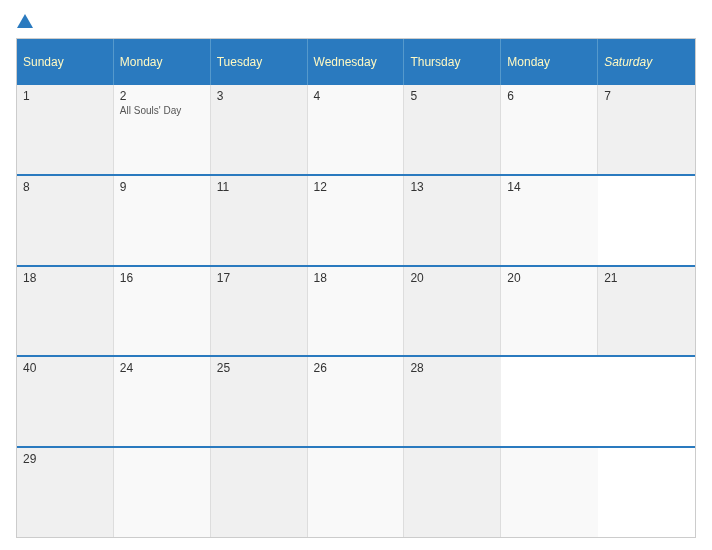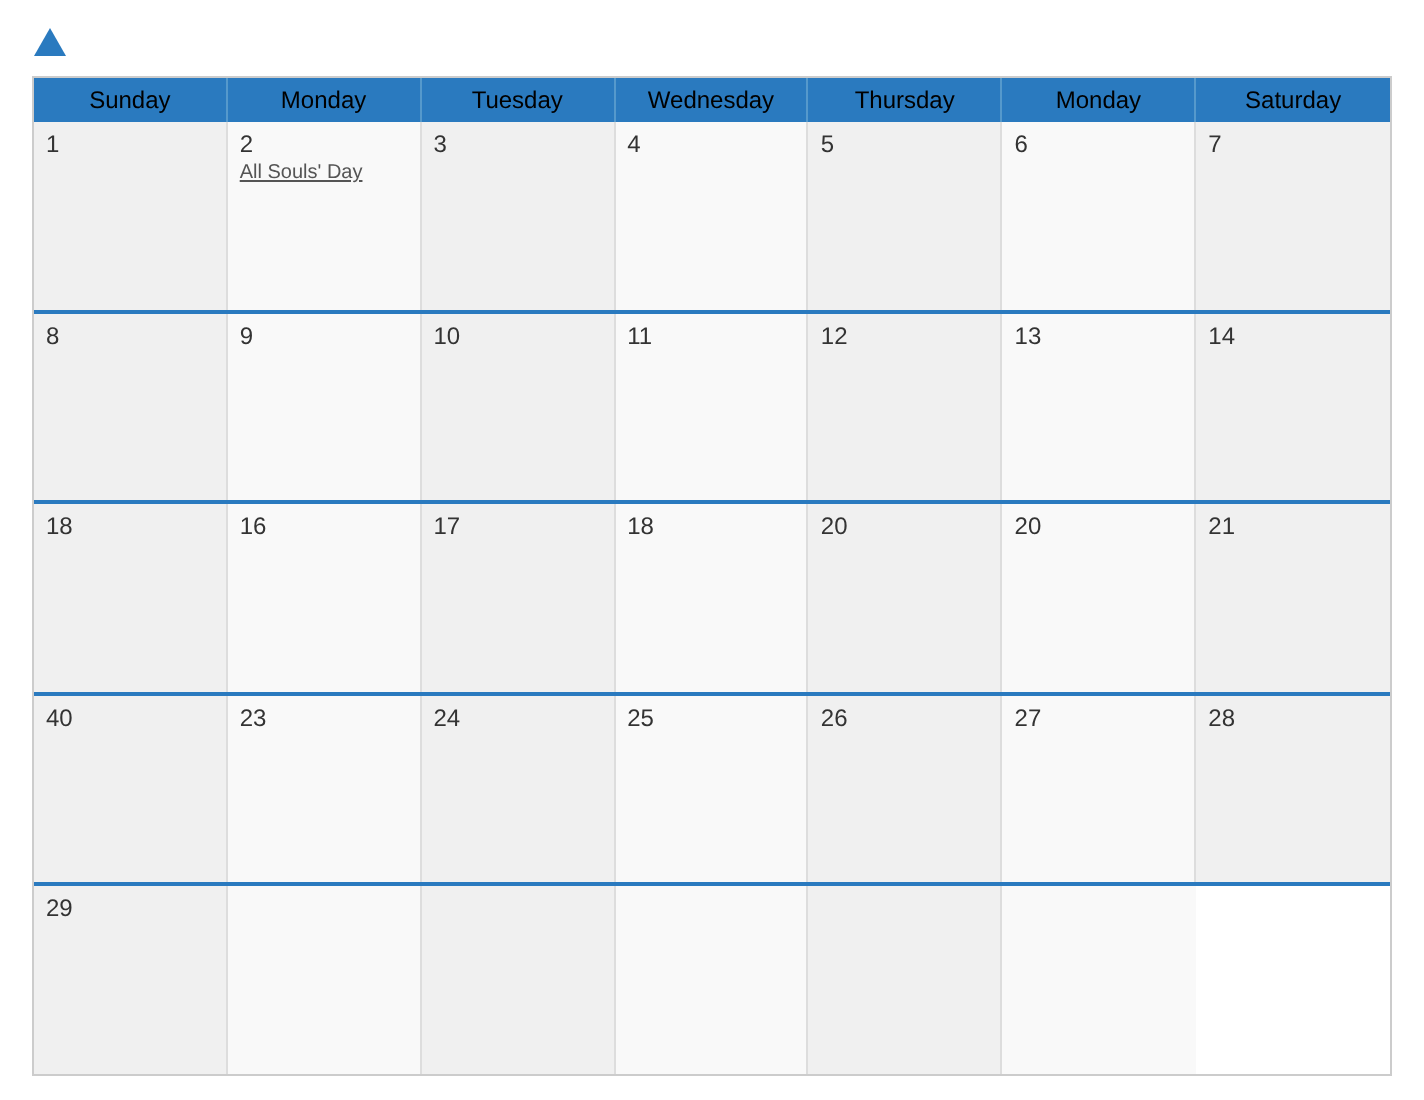--- a/index.html
+++ b/index.html
@@ -72,28 +72,29 @@
       display: flex;
       flex-direction: column;
       border: 1px solid #ccc;
     }
     .day-headers {
       display: grid;
       grid-template-columns: repeat(7, 1fr);
       background: #2a7abf;
     }
     .day-header {
-      color: #000000;
+      color: #fef9c3;
       font-size: 12px;
-      padding: 4px 6px;
-      text-align: center;
+      padding: 16px 6px;
+      text-align: left;
       border-right: 1px solid #5599cc;
     }
     .day-header:last-child {
       border-right: none;
+      font-style: italic;
     }
     .weeks {
       display: flex;
       flex-direction: column;
       flex: 1;
     }
     .week-row {
       display: grid;
       grid-template-columns: repeat(7, 1fr);
       flex: 1;
@@ -119,21 +120,20 @@
     }
     .day-number {
       font-size: 12px;
       color: #333;
       display: block;
     }
     .day-event {
       font-size: 10px;
       color: #555;
       margin-top: 2px;
-      text-decoration: underline;
     }
     .day-cell.empty {
       background: #f0f0f0;
     }
     
     .day-cell:nth-child(1) { background: #f0f0f0; }
     .day-cell:nth-child(2) { background: #f9f9f9; }
     .day-cell:nth-child(3) { background: #f0f0f0; }
     .day-cell:nth-child(4) { background: #f9f9f9; }
     .day-cell:nth-child(5) { background: #f0f0f0; }
@@ -205,23 +205,20 @@
           </div>
         </div>
         <div class="week-row">
           <div class="day-cell">
             <span class="day-number">8</span>
           </div>
           <div class="day-cell">
             <span class="day-number">9</span>
           </div>
           <div class="day-cell">
-            <span class="day-number">10</span>
-          </div>
-          <div class="day-cell">
             <span class="day-number">11</span>
           </div>
           <div class="day-cell">
             <span class="day-number">12</span>
           </div>
           <div class="day-cell">
             <span class="day-number">13</span>
           </div>
           <div class="day-cell">
             <span class="day-number">14</span>
@@ -248,33 +245,27 @@
           </div>
           <div class="day-cell">
             <span class="day-number">21</span>
           </div>
         </div>
         <div class="week-row">
           <div class="day-cell">
             <span class="day-number">40</span>
           </div>
           <div class="day-cell">
-            <span class="day-number">23</span>
-          </div>
-          <div class="day-cell">
             <span class="day-number">24</span>
           </div>
           <div class="day-cell">
             <span class="day-number">25</span>
           </div>
           <div class="day-cell">
             <span class="day-number">26</span>
-          </div>
-          <div class="day-cell">
-            <span class="day-number">27</span>
           </div>
           <div class="day-cell">
             <span class="day-number">28</span>
           </div>
         </div>
         <div class="week-row">
           <div class="day-cell">
             <span class="day-number">29</span>
           </div>
           <div class="day-cell empty"></div>

